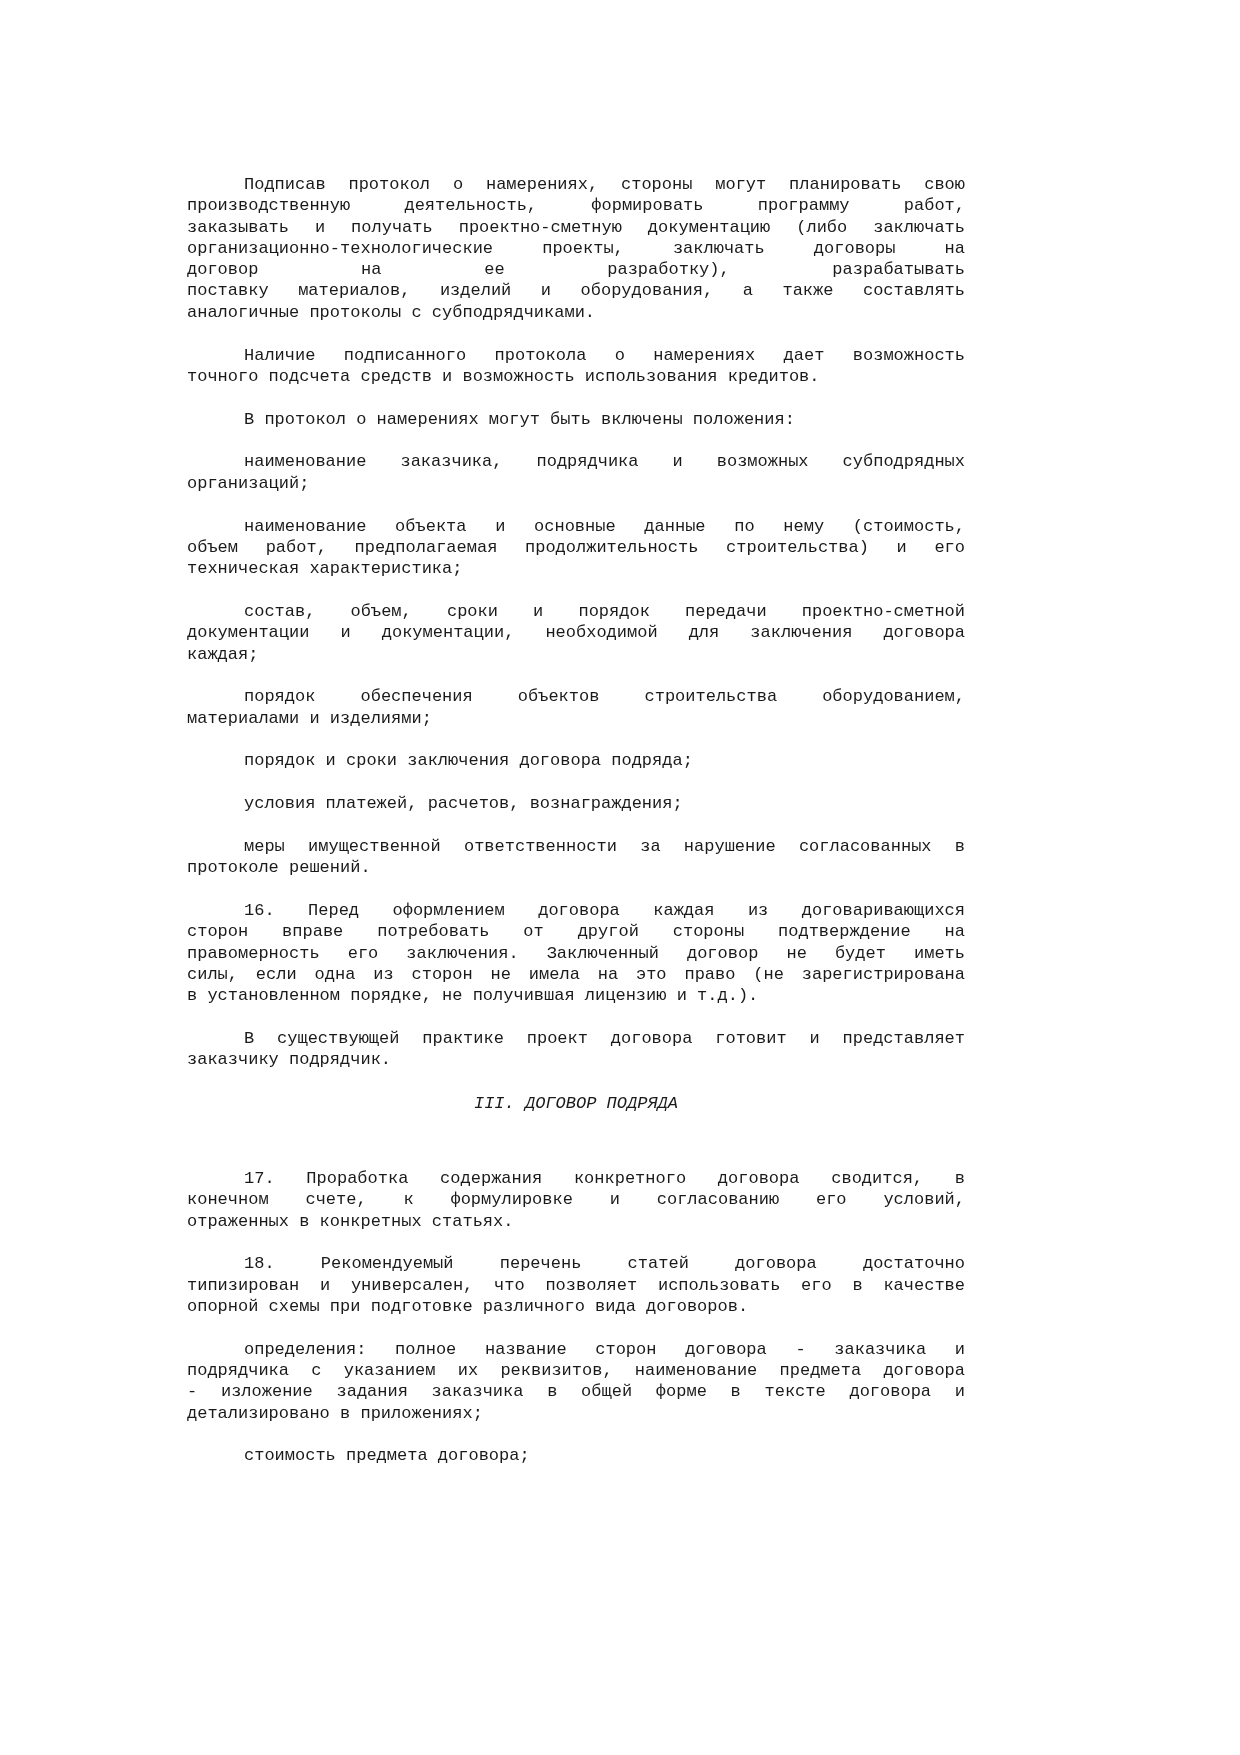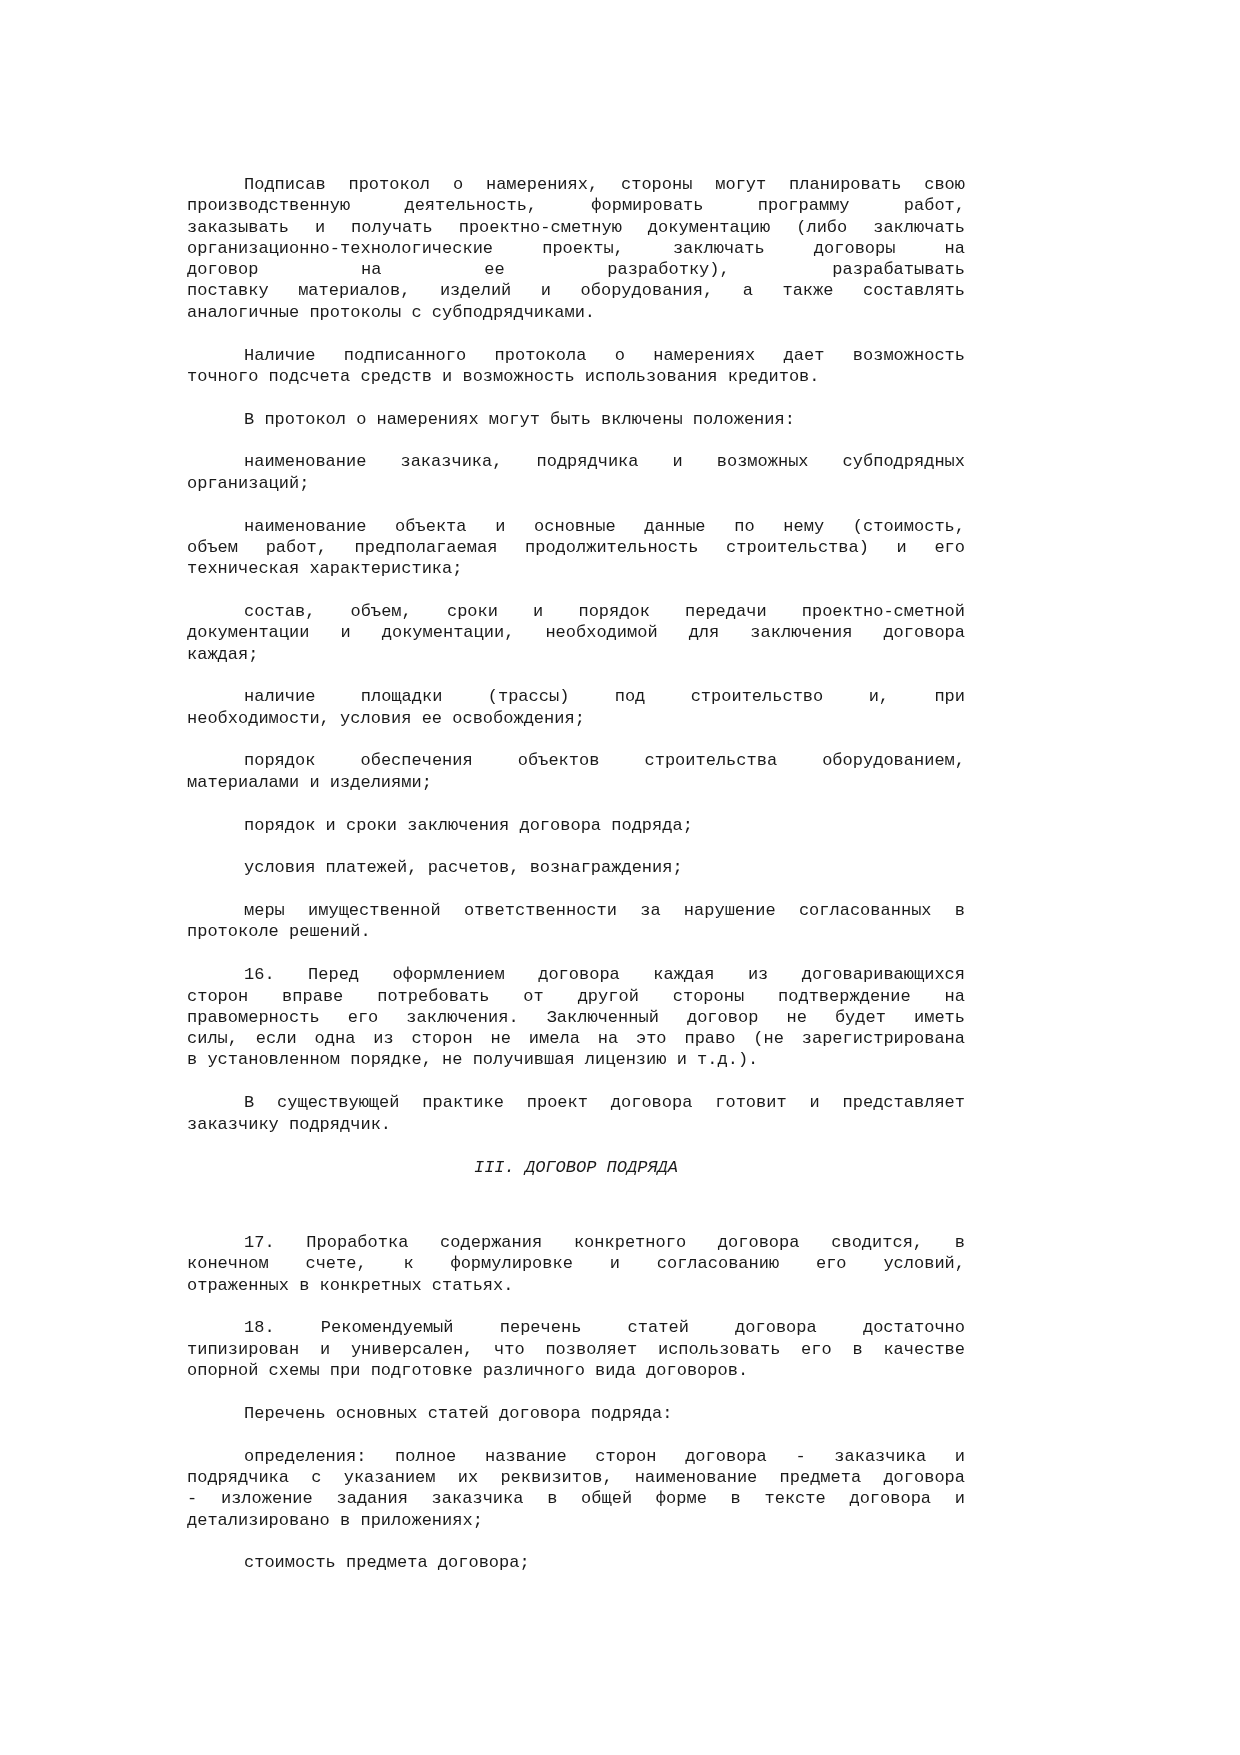--- a/index.html
+++ b/index.html
@@ -49,24 +49,20 @@
     <span class="line indent">наименование объекта и  основные  данные  по  нему  (стоимость,</span>
     <span class="line">объем работ,  предполагаемая  продолжительность строительства) и его</span>
     <span class="line last">техническая характеристика;</span>
   </div>
   <div class="para">
     <span class="line indent">состав, объем,  сроки  и  порядок   передачи   проектно-сметной</span>
     <span class="line">документации и  документации,  необходимой  для  заключения договора</span>
     <span class="line last">каждая;</span>
   </div>
   <div class="para">
-    <span class="line indent">наличие площадки   (трассы)   под   строительство   и,   при</span>
-    <span class="line last">необходимости, условия ее освобождения;</span>
-  </div>
-  <div class="para">
     <span class="line indent">порядок обеспечения   объектов   строительства   оборудованием,</span>
     <span class="line last">материалами и изделиями;</span>
   </div>
   <div class="para">
     <span class="line indent last">порядок и сроки заключения договора подряда;</span>
   </div>
   <div class="para">
     <span class="line indent last">условия платежей, расчетов, вознаграждения;</span>
   </div>
   <div class="para">
@@ -89,23 +85,20 @@
     <span class="line indent">17. Проработка  содержания  конкретного  договора  сводится,  в</span>
     <span class="line">конечном счете,   к   формулировке   и   согласованию  его  условий,</span>
     <span class="line last">отраженных в конкретных статьях.</span>
   </div>
   <div class="para">
     <span class="line indent">18. Рекомендуемый   перечень   статей   договора   достаточно</span>
     <span class="line">типизирован и универсален, что позволяет использовать его в качестве</span>
     <span class="line last">опорной схемы при подготовке различного вида договоров.</span>
   </div>
   <div class="para">
-    <span class="line indent last">Перечень основных статей договора подряда:</span>
-  </div>
-  <div class="para">
     <span class="line indent">определения: полное название  сторон  договора  -  заказчика  и</span>
     <span class="line">подрядчика с указанием их реквизитов, наименование предмета договора</span>
     <span class="line">- изложение задания заказчика в общей  форме  в  тексте  договора  и</span>
     <span class="line last">детализировано в приложениях;</span>
   </div>
   <div class="para">
     <span class="line indent last">стоимость предмета договора;</span>
   </div>
 </div>
 

